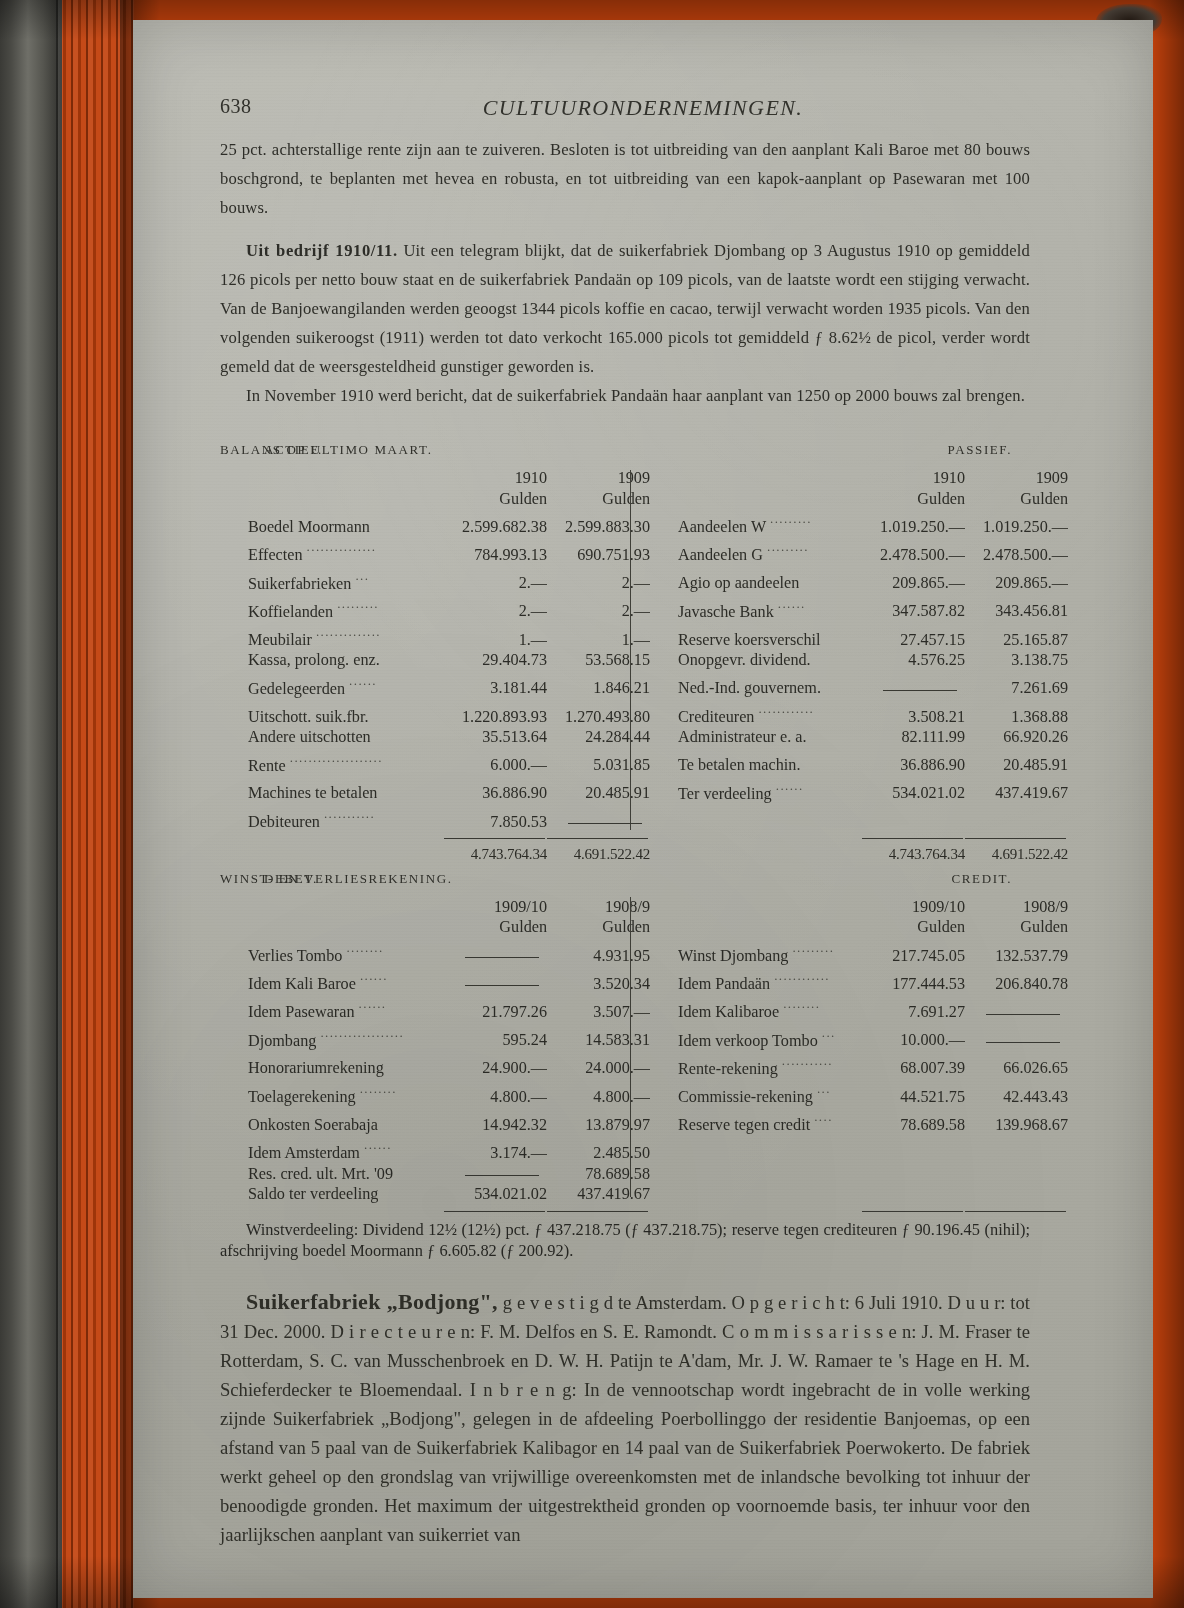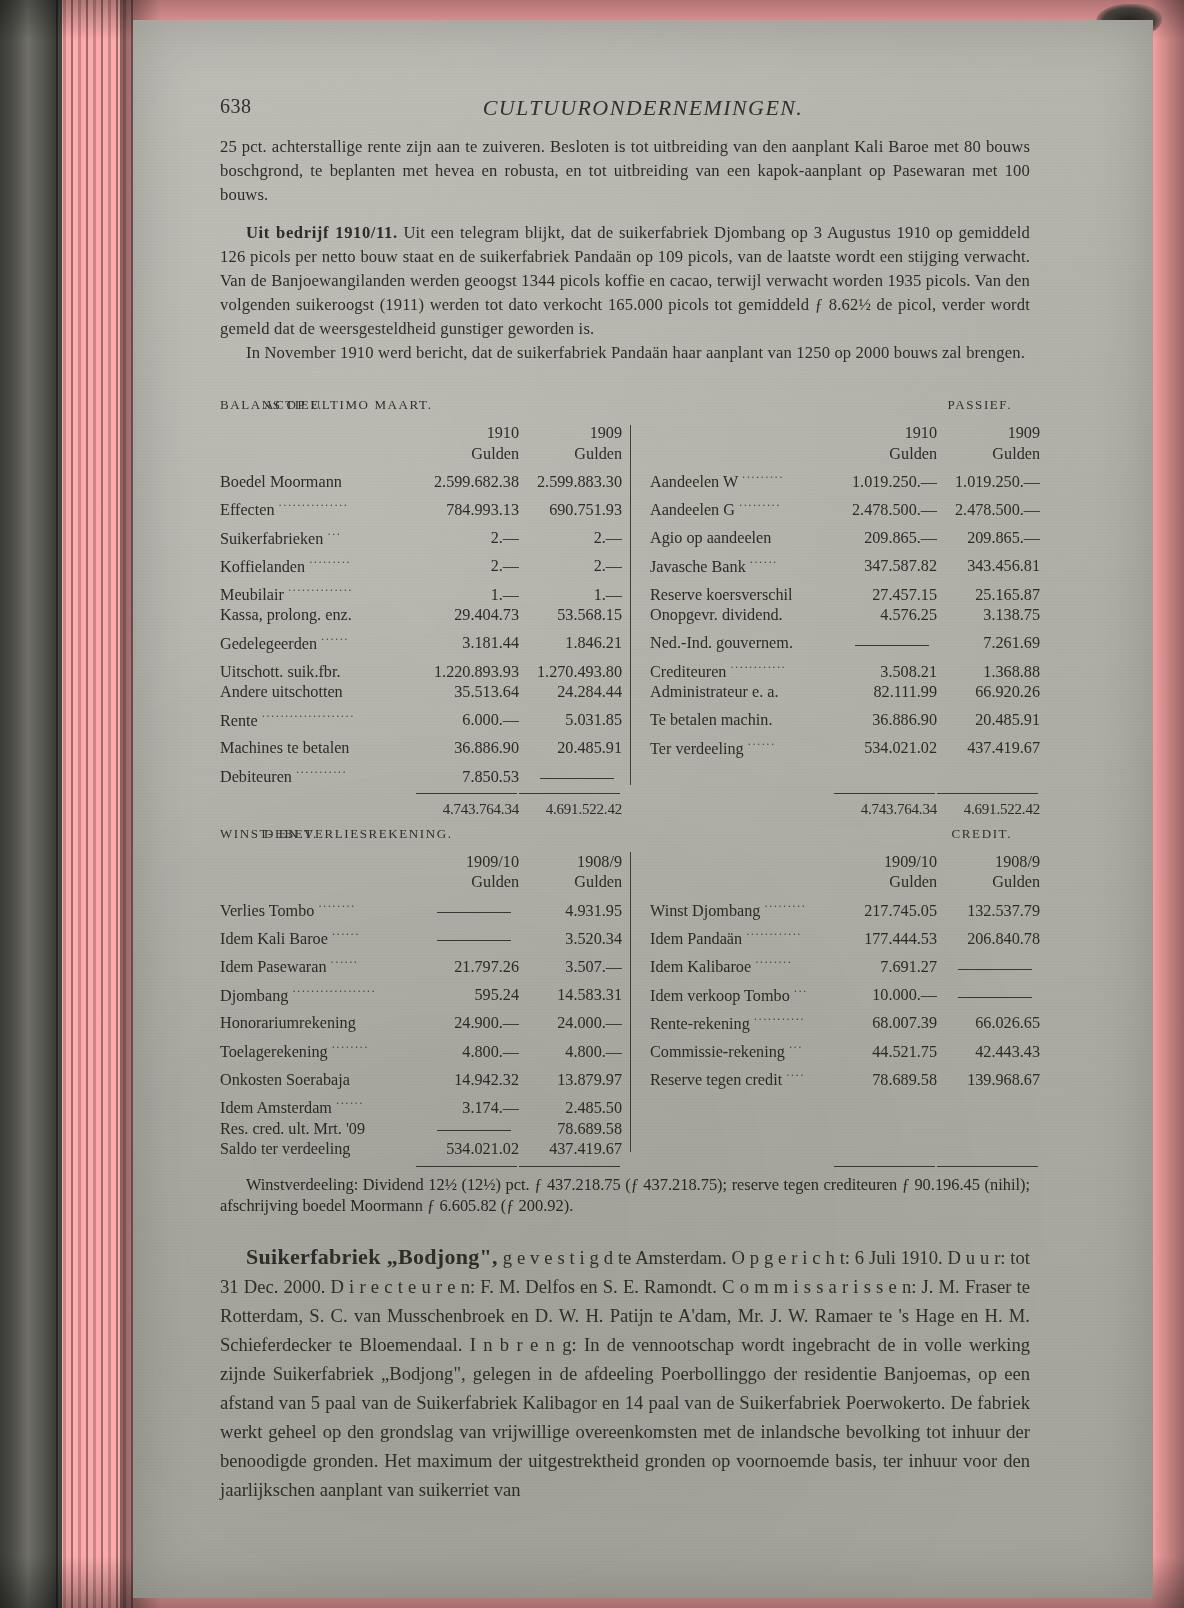--- a/index.html
+++ b/index.html
@@ -13,21 +13,21 @@
     height: 1608px;
     overflow: hidden;
     font-family: "Liberation Serif", serif;
   }
 
   
   #scan {
     position: relative;
     width: 1184px;
     height: 1608px;
-    background: #fca5a5;
+    background: #c2410c;
     overflow: hidden;
   }
 
   
   .spine-dark {
     position: absolute;
     left: 0; top: 0;
     width: 62px; height: 100%;
     background: linear-gradient(to right,
       #3a3a36 0%, #4a4a45 18%, #6f6f68 45%, #55554f 70%, #2f2f2c 100%);
@@ -124,21 +124,21 @@
     font-size: 22px;
     letter-spacing: 1.4px;
     color: #2b2b26;
     padding-left: 36px;
   }
 
   
   p.body {
     margin: 0 0 0 0;
     font-size: 16.6px;
-    line-height: 24px;
+    line-height: 29px;
     text-align: justify;
     text-justify: inter-word;
     color: #272722;
     letter-spacing: .15px;
   }
   p.body.indent { text-indent: 26px; }
   .lead { font-weight: bold; letter-spacing: .6px; }
 
   .gap-sm { height: 14px; }
   .gap-md { height: 26px; }
@@ -156,20 +156,21 @@
   .stmt-head .left  { position: absolute; left: 44px; top: 0; }
   .stmt-head .mid   { position: absolute; left: 0; right: 0; text-align: left; }
   .stmt-head .right { position: absolute; right: 18px; top: 0; }
 
   table.ledger {
     width: 100%;
     border-collapse: collapse;
     table-layout: fixed;
     font-size: 16.2px;
     color: #262621;
+    margin-left: 28px;
   }
   table.ledger td {
     padding: 0;
     line-height: 20.6px;
     vertical-align: bottom;
     white-space: nowrap;
     overflow: hidden;
   }
   col.c-label { width: 196px; }
   col.c-num   { width: 103px; }

